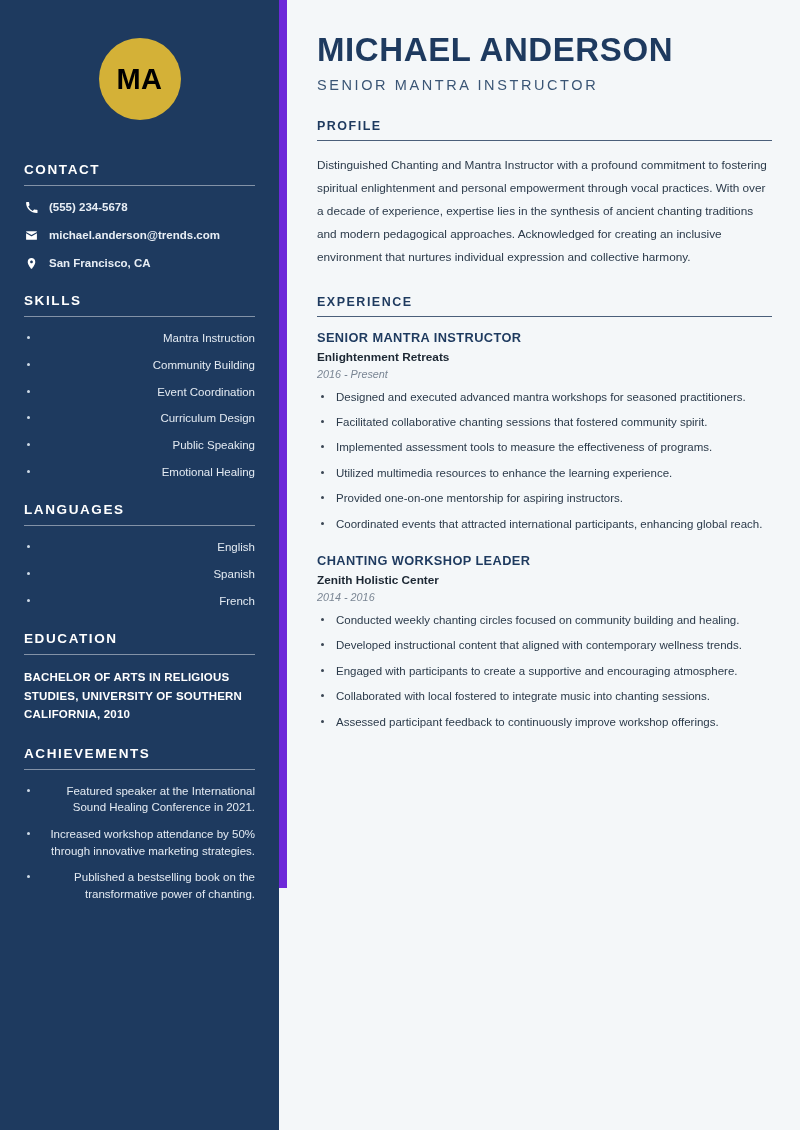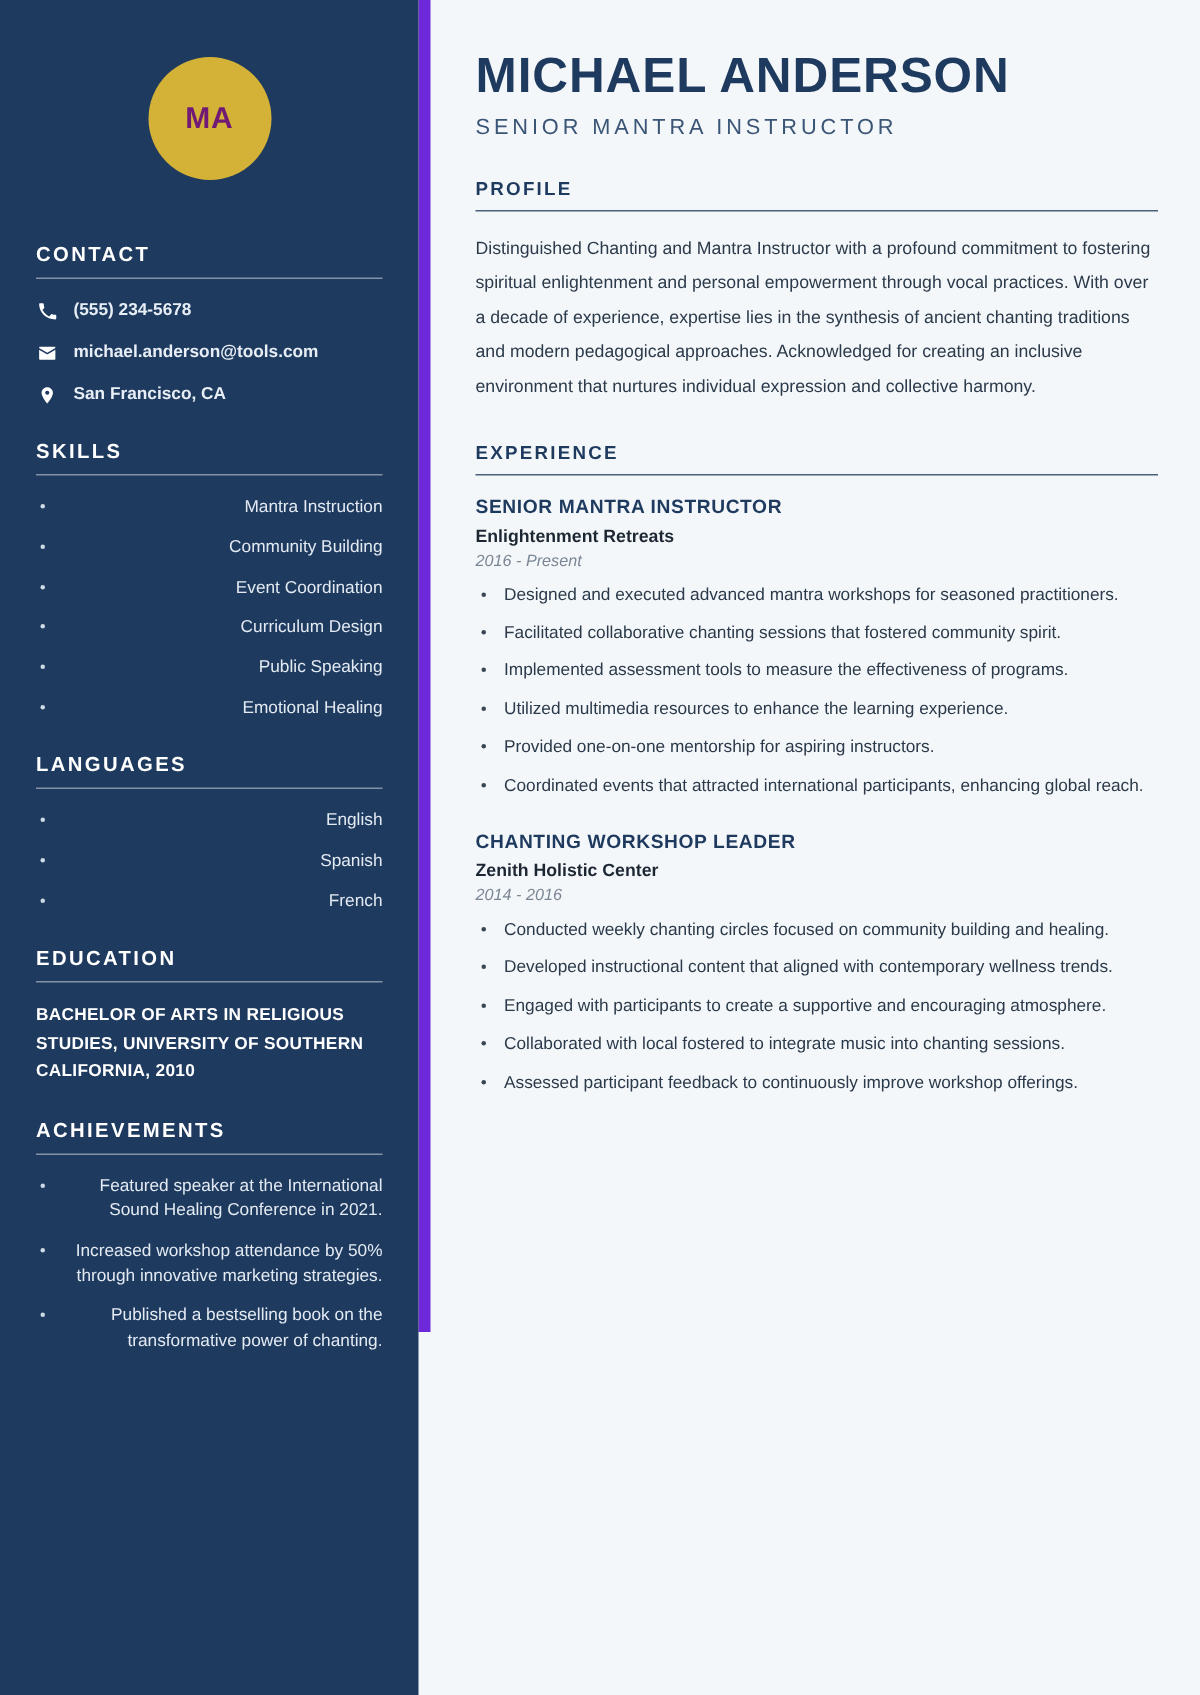--- a/index.html
+++ b/index.html
@@ -43,22 +43,22 @@
   }
 
   .avatar {
     width: 82px;
     height: 82px;
     border-radius: 50%;
     background: #d4b137;
     display: flex;
     align-items: center;
     justify-content: center;
-    color: #701a75;
-    font-size: 20px;
+    color: #000000;
+    font-size: 29px;
     font-weight: bold;
     letter-spacing: 0.5px;
   }
 
   .side-section { margin-bottom: 22px; }
 
   .side-heading {
     font-size: 13.5px;
     font-weight: bold;
     letter-spacing: 1.6px;
@@ -239,21 +239,21 @@
         </span>
         <span>(555) 234-5678</span>
       </div>
 
       <div class="contact-row">
         <span class="contact-icon">
           <svg width="13" height="13" viewBox="0 0 24 24">
               <path d="M2 5c0-.6.4-1 1-1h18c.6 0 1 .4 1 1v.4l-10 5.9L2 5.4V5zm0 2.7l9.5 5.6c.3.2.7.2 1 0L22 7.7V19c0 .6-.4 1-1 1H3c-.6 0-1-.4-1-1V7.7z"></path>
             </svg>
         </span>
-        <span>michael.anderson@tools.com</span>
+        <span>michael.anderson@trends.com</span>
       </div>
 
       <div class="contact-row">
         <span class="contact-icon">
           <svg width="13" height="13" viewBox="0 0 24 24">
               <path d="M12 2C8.1 2 5 5.1 5 9c0 5.2 6.3 12.4 6.6 12.7.2.2.6.2.8 0C12.7 21.4 19 14.2 19 9c0-3.9-3.1-7-7-7zm0 9.5c-1.4 0-2.5-1.1-2.5-2.5S10.6 6.5 12 6.5 14.5 7.6 14.5 9 13.4 11.5 12 11.5z"></path>
             </svg>
         </span>
         <span>San Francisco, CA</span>
       </div>

